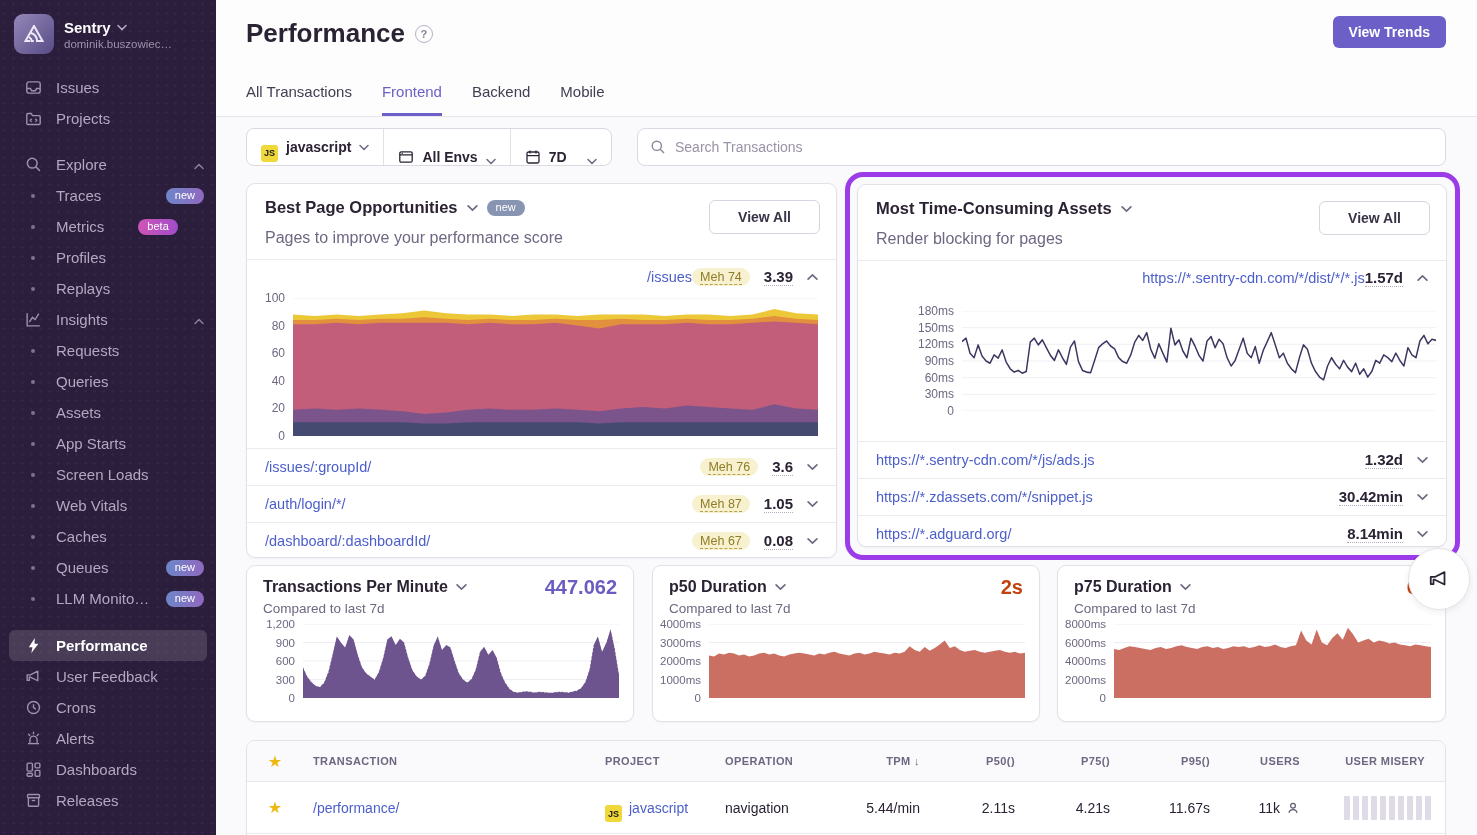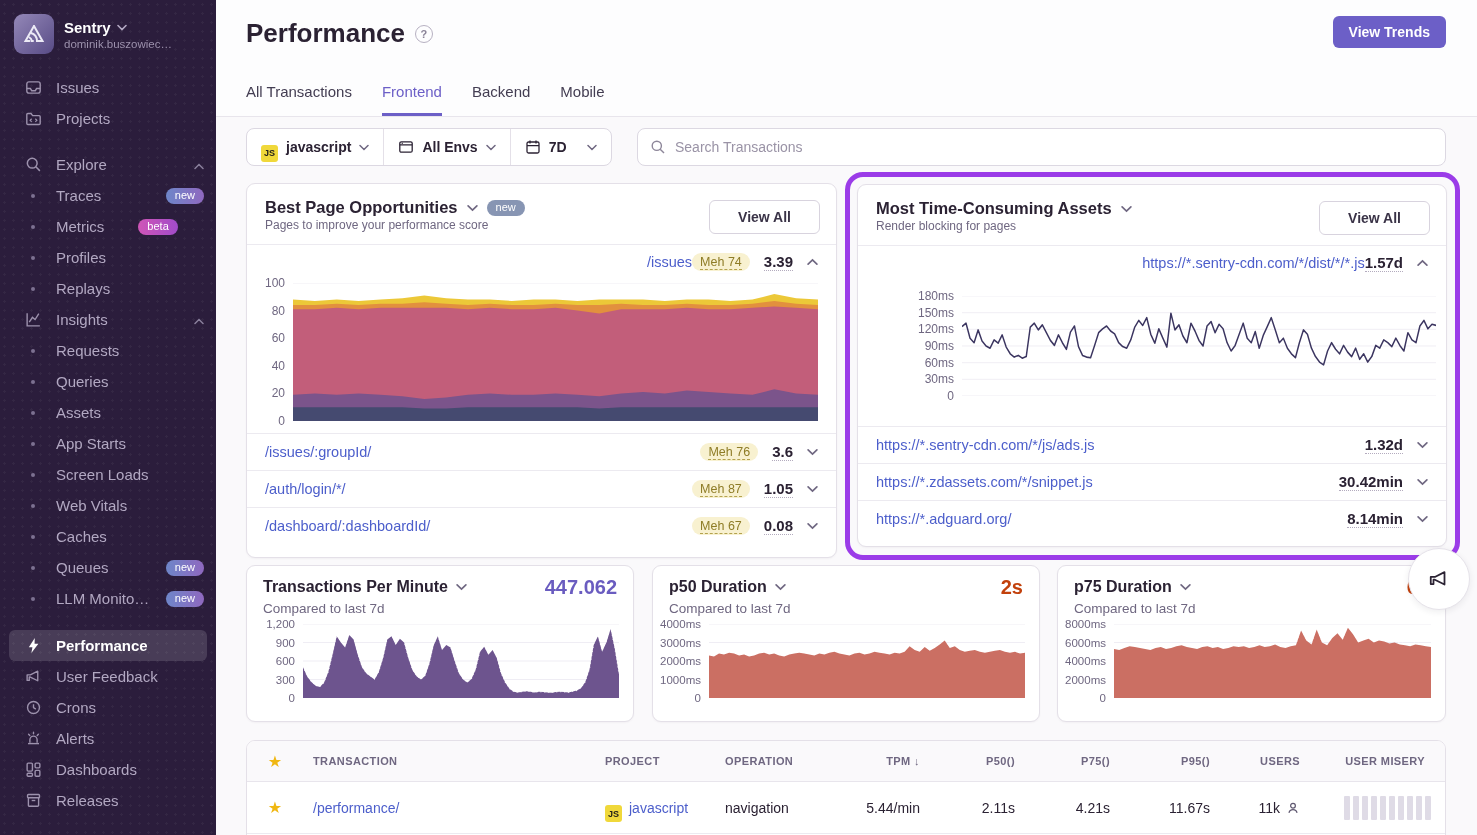--- a/index.html
+++ b/index.html
@@ -36,31 +36,31 @@
   .page-title-row { position:absolute; left:30px; top:18px; display:flex; align-items:center; gap:10px; }
   .page-title { font-size:26px; font-weight:700; color:#2b2233; }
   .btn-primary { position:absolute; right:31px; top:16px; background:#6c5fc7; color:#fff; border:none; border-radius:6px; font-size:14px; font-weight:700; padding:8px 16px; font-family:inherit; cursor:pointer; }
   .tabs { position:absolute; left:30px; bottom:0; display:flex; gap:30px; }
   .tab { font-size:15px; color:#433d52; padding-bottom:13px; cursor:pointer; }
   .tab.active { color:#6c5fc7; border-bottom:3px solid #6c5fc7; }
   
   .filter-bar { position:absolute; left:246px; top:128px; display:flex; }
   .seg-control { display:flex; align-items:stretch; height:38px; background:#fff; border:1px solid #dcd8e2; border-radius:8px; overflow:hidden; }
   .seg { display:flex; align-items:center; gap:8px; padding:0 14px; font-size:14px; font-weight:700; color:#2b2233; cursor:pointer; }
-  .seg + .seg { border-left:1px solid #e4e0e8; }
+  .seg + .seg { border-left:1px solid #e4e0e8;align-items:flex-end; }
   .js-badge { width:17px; height:17px; background:#f0d83a; border-radius:3px; color:#23211a; font-size:9px; font-weight:800; display:flex; align-items:center; justify-content:center;margin-top:12px; }
   .search-box { position:absolute; left:637px; top:128px; width:809px; height:38px; background:#fff; border:1px solid #dcd8e2; border-radius:8px; display:flex; align-items:center; padding:0 12px; gap:9px; }
   .search-box input { border:none; outline:none; flex:1; font-size:14px; font-family:inherit; color:#2b2233; background:transparent; }
   .search-box input::placeholder { color:#9a93a6; }
   
   .card { position:absolute; background:#fff; border:1px solid #e4e0e8; border-radius:9px; box-shadow:0 1px 2px rgba(43,34,51,.04); }
   .card-head { padding:14px 18px 12px 18px; position:relative; }
   .card-title-row { display:flex; align-items:center; gap:9px; }
   .card-title { font-size:16.5px; font-weight:700; color:#2b2233; cursor:pointer; }
-  .card-sub { font-size:12px; color:#6f6781; margin-top:1px; }
+  .card-sub { font-size:16px; color:#6f6781; margin-top:12px; }
   .btn-viewall { position:absolute; right:16px; top:16px; background:#fff; border:1px solid #d8d3de; border-radius:6px; font-size:14px; font-weight:700; color:#3a3347; padding:8px 28px; font-family:inherit; cursor:pointer; }
   .listrow { height:37px; display:flex; align-items:center; justify-content:space-between; padding:0 18px; border-top:1px solid #eceaf0; }
   .rowlink { font-size:14.5px; color:#4c5ecb; text-decoration:none; cursor:pointer; }
   .row-right { display:flex; align-items:center; gap:14px; }
   .meh { background:#f8f1d0; border-radius:9px; padding:2px 8px; font-size:12.5px; color:#8e7c26; }
   .meh span { border-bottom:1px dashed #b3a24e; }
   .val { font-size:15px; font-weight:700; color:#2b2233; border-bottom:1px dotted #b3abbe; }
   .chev { color:#6f6781; display:flex; }
   .expanded-block { border-top:1px solid #eceaf0; }
   .exp-linkrow { height:34px; display:flex; align-items:center; justify-content:flex-end; padding:0 18px; }

